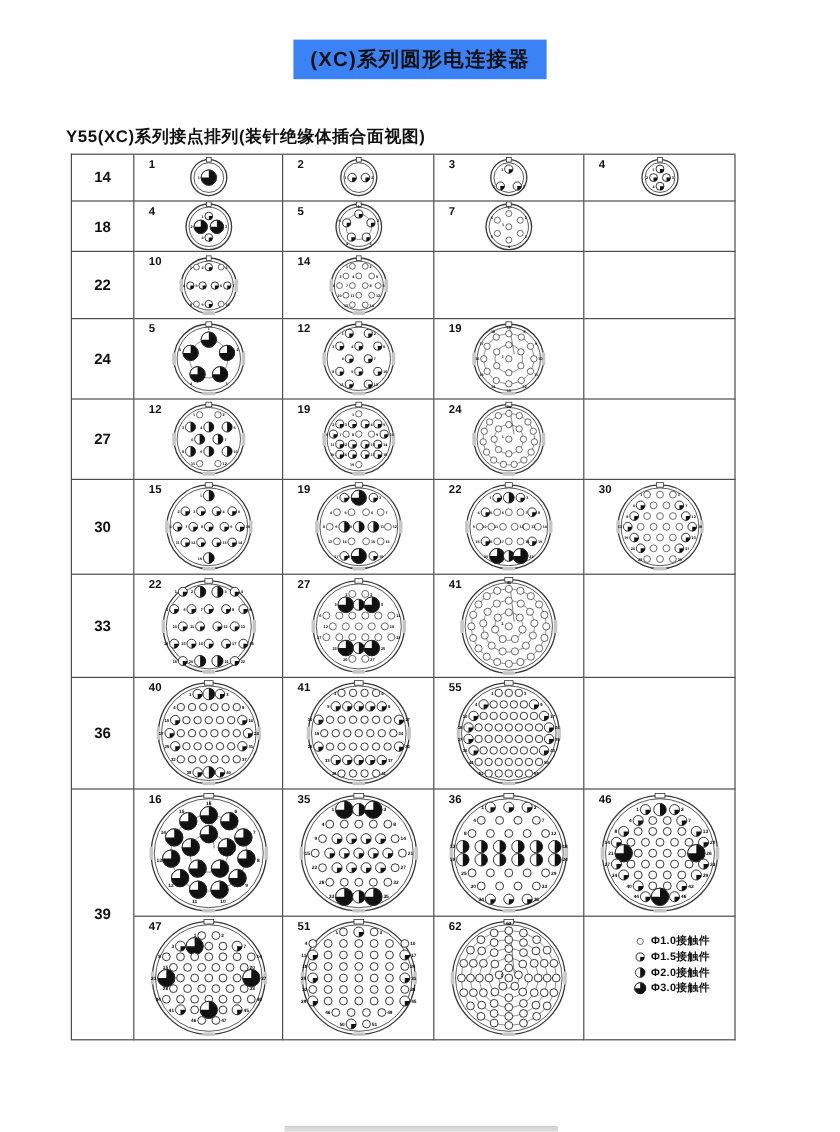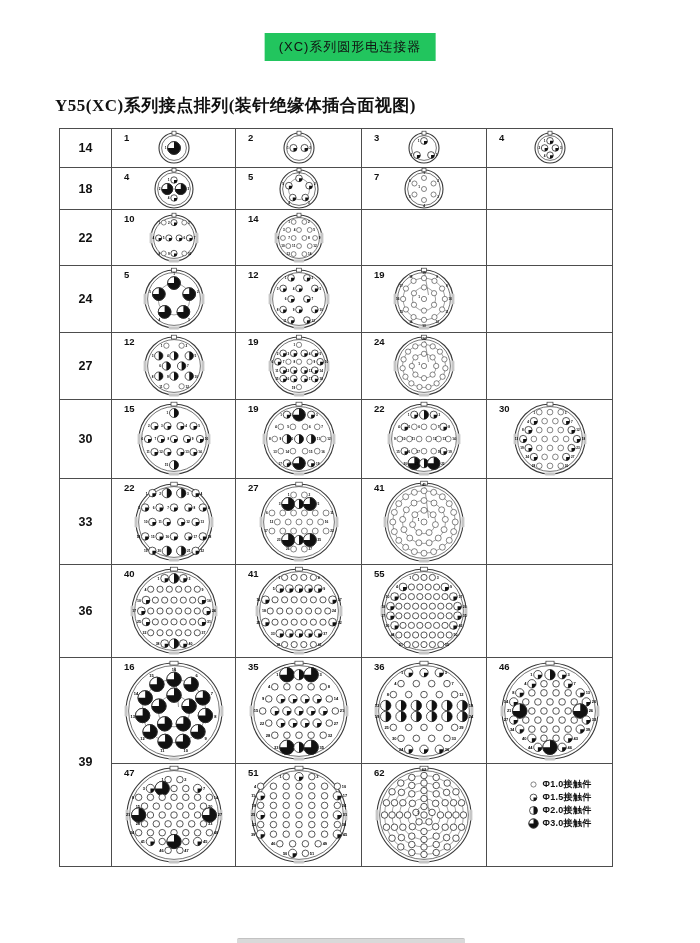--- a/index.html
+++ b/index.html
@@ -2,26 +2,26 @@
 <html><head>
 <meta charset="utf-8">
 <style>
   html,body{margin:0;padding:0;}
   body{
     width:700px;height:943px;position:relative;background:#ffffff;
     font-family:"Liberation Sans",sans-serif;color:#111;overflow:hidden;
   }
   .page-title{
     position:absolute;top:33px;left:50%;transform:translateX(-50%);
-    background:#22c55e;padding:5px 14px;font-size:13px;font-weight:400;
+    background:#3b82f6;padding:5px 14px;font-size:17px;font-weight:700;
     letter-spacing:1px;white-space:nowrap;
   }
   .subtitle{
-    position:absolute;top:94px;left:55px;font-size:17px;font-weight:700;
-    letter-spacing:.5px;white-space:nowrap;font-family:Liberation Serif, serif;
+    position:absolute;top:105px;left:55px;font-size:14px;font-weight:700;
+    letter-spacing:.5px;white-space:nowrap;
   }
   #conn-table{
     position:absolute;left:59px;top:128px;display:grid;
     border-top:1px solid #4d4d4d;border-left:1px solid #4d4d4d;
     background:#fff;
   }
   .tcell{
     border-right:1px solid #4d4d4d;border-bottom:1px solid #4d4d4d;
     position:relative;display:flex;align-items:center;justify-content:center;
     overflow:hidden;

